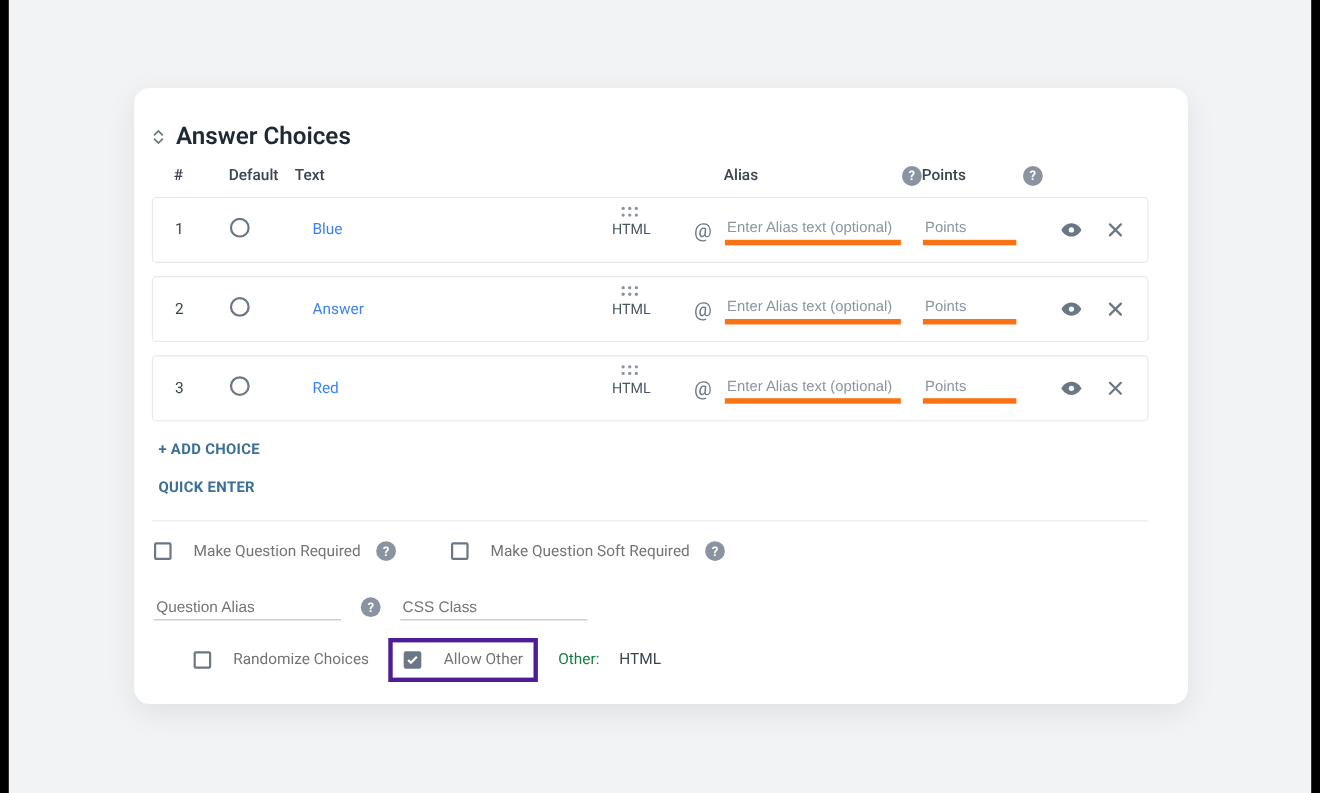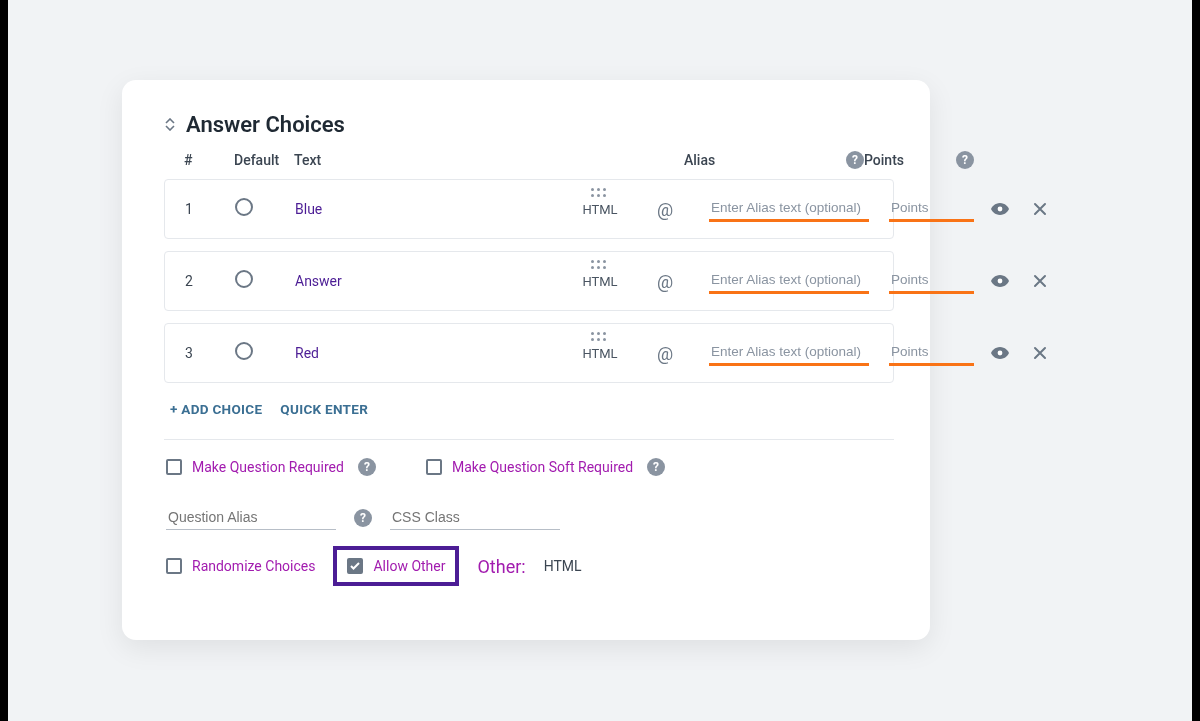--- a/index.html
+++ b/index.html
@@ -11,25 +11,25 @@
     position: relative;
   }
   .black-edge-left, .black-edge-right {
     position: absolute; top: 0; bottom: 0; width: 8px; background: #000;
   }
   .black-edge-left { left: 0; }
   .black-edge-right { right: 0; }
   .card {
     position: absolute;
     left: 122px; top: 80px;
-    width: 808px; height: 560px;
+    width: 958px; height: 560px;
     background: #fff;
     border-radius: 14px;
     box-shadow: 0 8px 28px rgba(0,0,0,0.08);
-    padding: 32px 36px 28px 42px;
+    padding: 32px 36px 28px 16px;
   }
   .section-header {
     display: flex; align-items: center; gap: 10px;
     margin-bottom: 10px;
   }
   .collapse-icon {
     width: 12px; height: 16px;
     display: flex; flex-direction: column; justify-content: center; align-items: center;
     color: #6b7785; gap:1px;
   }
@@ -57,77 +57,77 @@
     align-items: center;
     height: 60px;
     padding-left: 20px;
     position: relative;
   }
   .choice-num { font-size: 14px; color: #3b4551; }
   .radio-circle {
     width: 18px; height: 18px; border: 2px solid #6b7785; border-radius: 50%;
     display:inline-block;
   }
-  .choice-text { font-size: 14px; color: #4c1d95; }
+  .choice-text { font-size: 14px; color: #3b82f6; margin-left: 15px; }
   .html-cell { font-size: 13px; color: #4a5562; text-align: center; position: relative; }
   .drag-dots {
     position: absolute; top: -14px; left: 50%; transform: translateX(-50%);
     width: 18px; height: 10px;
     display: grid; grid-template-columns: repeat(3,3px); grid-template-rows: repeat(2,3px);
     gap: 3px;
   }
   .drag-dots span { width:3px; height:3px; background:#8a94a1; border-radius:50%; }
   .at-cell { color:#6b7785; font-size:18px; text-align:center; }
   .alias-input, .points-input {
-    border: none; border-bottom: 3px solid #f97316;
+    border: none; border-bottom: 5px solid #f97316;
     font-size: 13.5px; color:#8b5cf6;
     padding: 4px 2px; width: 160px; outline: none;
     background: transparent;
-    margin-left: 24px;
   }
   .points-input { width: 85px; }
   .alias-input::placeholder, .points-input::placeholder { color:#8a94a1; }
   .eye-cell, .x-cell { color:#6b7785; display:flex; align-items:center; justify-content:center; }
   .eye-cell svg, .x-cell svg { cursor:pointer; }
   .actions-row {
     display:flex; gap: 18px; padding: 6px 0 0 6px;
     font-size: 13.5px; font-weight:700; letter-spacing: .3px;
     color:#3b6f93;
+    flex-direction:column;
   }
   .actions-row span { cursor:pointer; }
   hr.sep { border:none; border-top:1px solid #e5e8ec; margin: 22px 0 18px 0; }
   .behavior-body { padding-left: 2px; }
   .row1 {
     display:flex; align-items:center; gap: 14px; margin-bottom: 12px;
   }
-  .cb-wrap { display:flex; gap:10px; font-size:14px; color:#a21caf; }
+  .cb-wrap { display:flex; gap:20px; font-size:14px; color:#737373; }
   .cb {
     width:16px; height:16px; border:2px solid #6b7785; border-radius:2px;
     display:inline-flex; align-items:center; justify-content:center;
     background:#fff;
   }
   .cb.checked { background:#6b7785; border-color:#6b7785; color:#fff; }
   .cb.checked svg { display:block; }
   .cb svg { display:none; }
   .help-round {
     width:18px; height:18px; border-radius:50%; background:#8a94a1; color:#fff;
     font-size:12px; font-weight:700; display:inline-flex; align-items:center; justify-content:center;
   }
   .row2 { display:flex; align-items:center; gap:18px; margin-bottom: 16px; margin-top: 29px; }
   .uline-input {
     border:none; border-bottom:1px solid #b7bec7; font-size:14px; color:#6b7785;
     padding:4px 2px; width:170px; outline:none; background:transparent;
   }
-  .row3 { display:flex; align-items:center; gap:18px; }
+  .row3 { display:flex; align-items:center; gap:18px;margin-left:36px; }
   .highlight-box {
     border: 4px solid #4c1d95;
     padding: 8px 10px;
     display:flex; align-items:center; gap:10px;
   }
-  .other-label { font-size:18px; color:#a21caf; }
+  .other-label { font-size:14px; color:#15803d; }
   .html-label { font-size:14px; color:#3b4551; }
   .spacer-big { width: 22px; }
 </style>
 </head>
 <body>
 
 <div class="black-edge-left"></div>
 <div class="black-edge-right"></div>
 
 <div class="card">

